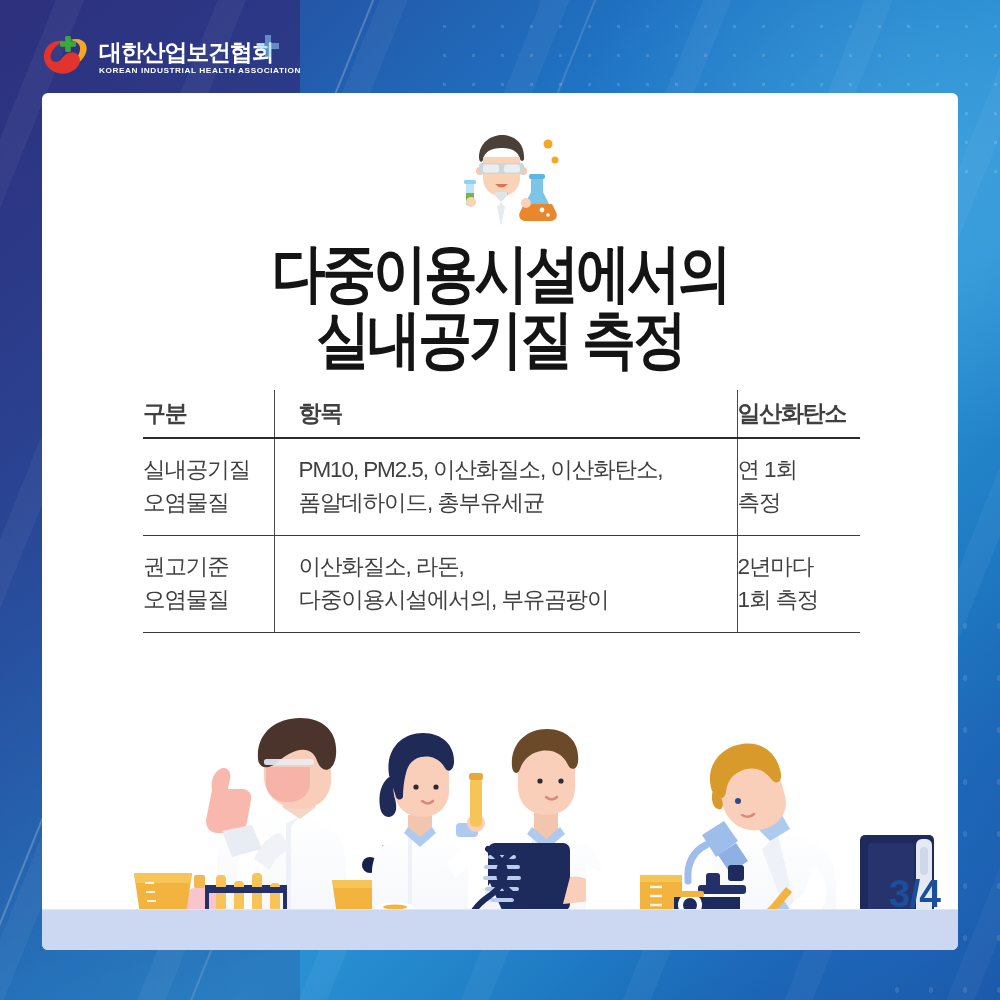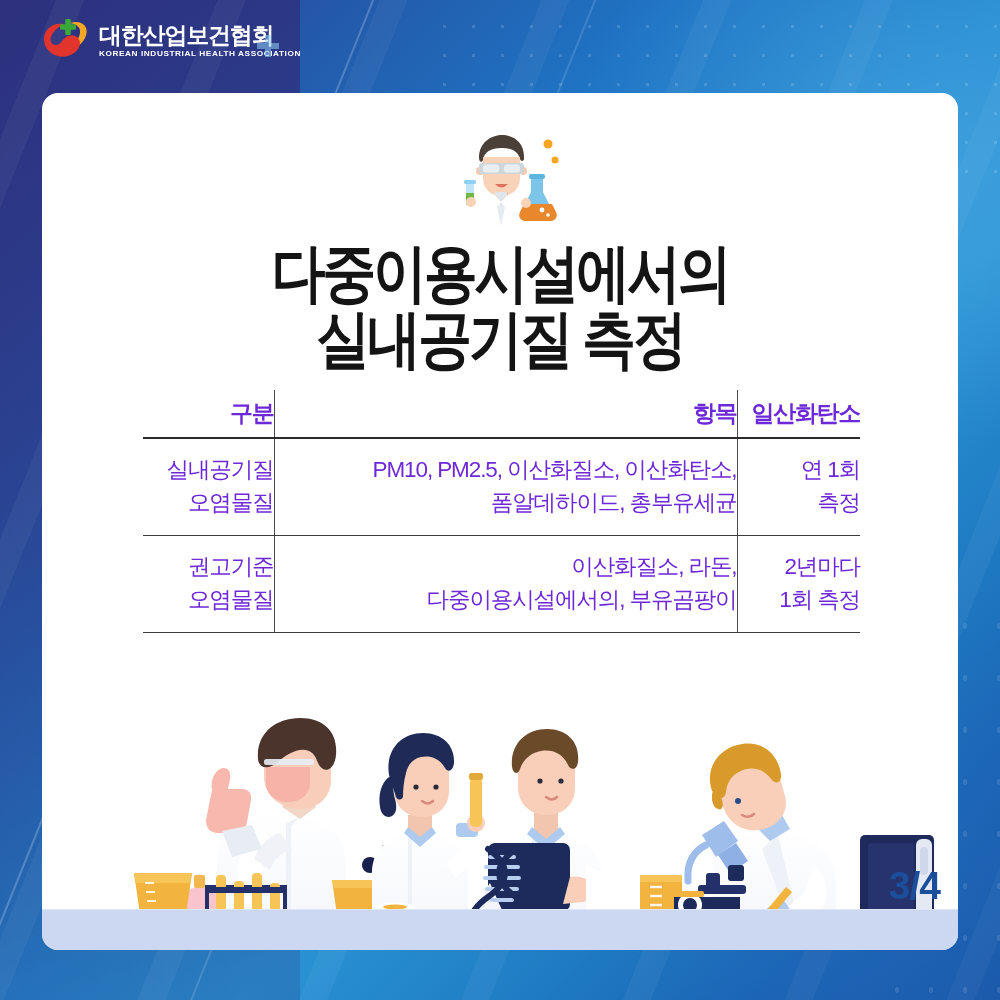--- a/index.html
+++ b/index.html
@@ -67,21 +67,21 @@
     position: absolute; left: 560px; top: -160px; width: 720px; height: 620px;
     background: radial-gradient(ellipse at center, rgba(120,200,245,.30) 0%, rgba(120,200,245,0) 68%);
   }
   #bg-glow-2 {
     position: absolute; left: 620px; top: 620px; width: 520px; height: 480px;
     background: radial-gradient(ellipse at center, rgba(36,110,190,.45) 0%, rgba(36,110,190,0) 70%);
   }
 
   
   #logo-block {
-    position: absolute; left: 40px; top: 16px;
+    position: absolute; left: 40px; top: 33px;
     display: flex; align-items: center; gap: 7px;
   }
   #logo-mark { width: 52px; height: 48px; flex: 0 0 auto; }
   #logo-text-group { display: flex; flex-direction: column; line-height: 1; padding-top: 2px; }
   #logo-title-ko {
     font-size: 23px; font-weight: 800; color: #ffffff;
     letter-spacing: -1.2px; white-space: nowrap;
   }
   #logo-title-en {
     font-size: 8.1px; font-weight: 700; color: #ffffff;
@@ -92,21 +92,21 @@
     position: absolute; left: 255px; top: 33px;
     width: 26px; height: 26px; opacity: .55;
   }
 
   
   #card {
     position: absolute;
     left: 42px; top: 93px;
     width: 916px; height: 857px;
     background: #ffffff;
-    border-radius: 16px;
+    border-radius: 6px;
     overflow: hidden;
   }
 
   
   #hero-icon {
     position: absolute; left: 50%; top: 37px;
     transform: translateX(-50%);
     width: 124px; height: 96px;
   }
 
@@ -134,23 +134,23 @@
     left: 101px; top: 297px;
     width: 717px;
     border-collapse: collapse;
     table-layout: fixed;
   }
   #spec-table col.c-div { width: 131px; }
   #spec-table col.c-item { width: 463px; }
   #spec-table col.c-time { width: 123px; }
 
   #spec-table th, #spec-table td {
-    text-align: right;
+    text-align: left;
     vertical-align: middle;
-    color: #6d28d9;
+    color: #404040;
     padding: 0;
   }
   #spec-table thead th {
     font-size: 23px;
     font-weight: 800;
     letter-spacing: -1.3px;
     height: 48px;
     border-bottom: 2px solid #2b2b2b;
   }
   #spec-table tbody td {
@@ -173,21 +173,21 @@
   }
   #bench-surface {
     position: absolute; left: 0; bottom: 0; width: 916px; height: 40px;
     background: #ccd7f2;
   }
   #bench-top-edge {
     position: absolute; left: 0; bottom: 36px; width: 916px; height: 5px;
     background: #dfe6fa;
   }
   #page-indicator {
-    position: absolute; right: 18px; bottom: 42px;
+    position: absolute; right: 18px; bottom: 34px;
     font-size: 39px; font-weight: 800; color: #1b4f9c;
     letter-spacing: -1px; z-index: 9;
   }
 
   svg { display: block; }
 </style>
 </head>
 <body>
 
 <div id="page">

